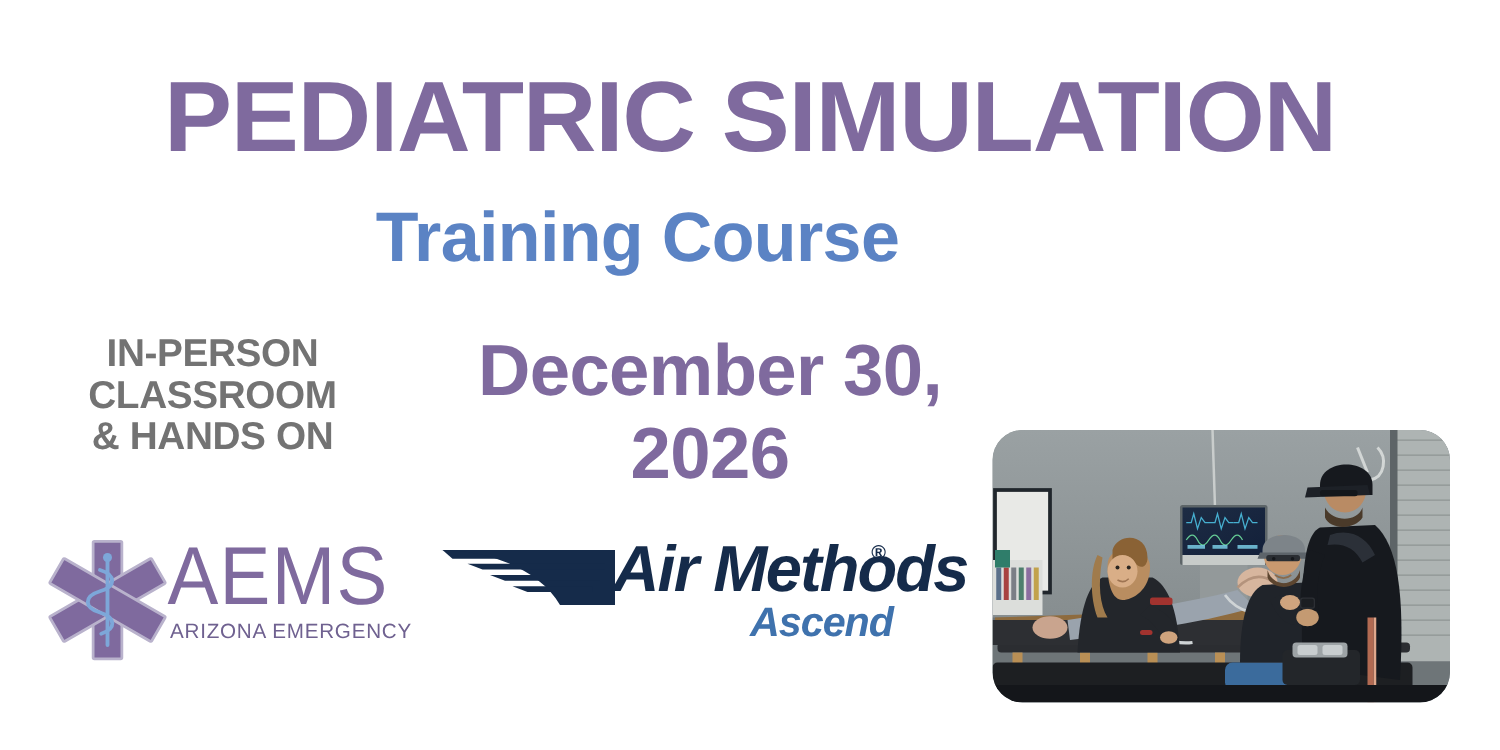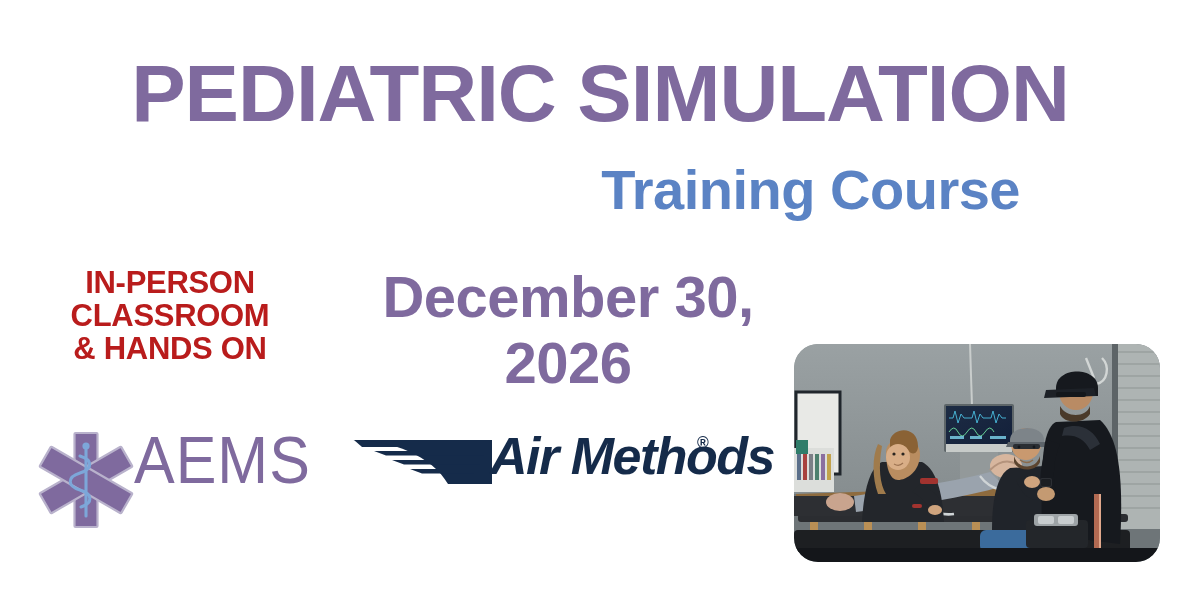--- a/index.html
+++ b/index.html
@@ -19,37 +19,37 @@
     font-family:"Liberation Sans", sans-serif;
     font-weight:bold;
     font-size:80px;
     line-height:84px;
     letter-spacing:-1px;
     color:#7f6a9e;
     transform:scaleX(1.02);
   }
   .subhead{
     position:absolute;left:0;top:158px;width:1020px;
-    text-align:right;
+    text-align:center;
     font-weight:bold;
     font-size:56px;
     line-height:64px;
     color:#5b83c4;
     letter-spacing:-0.5px;
   }
 
   
   .blurb{
     position:absolute;left:36px;top:266px;width:268px;
     text-align:center;
     font-weight:bold;
     font-size:31px;
     line-height:33px;
     letter-spacing:-0.3px;
-    color:#b91c1c;
+    color:#737373;
   }
   .blurb div{white-space:nowrap;}
 
   
   .date{
     position:absolute;left:318px;top:264px;width:500px;
     text-align:center;
     font-weight:bold;
     font-size:58px;
     line-height:66px;
@@ -149,36 +149,38 @@
           <g stroke="#7da7d9" fill="none" stroke-width="3.1" stroke-linecap="round">
             <line x1="0" y1="-33" x2="0" y2="36"></line>
             <path d="M -6 -24 C 7 -20, 7 -11, -6 -7 C -19 -3, -19 6, -6 10 C 7 14, 7 23, -5 27"></path>
           </g>
           <circle cx="0" cy="-34" r="3.6" fill="#7da7d9"></circle>
         </g>
       </svg>
     </div>
     <div class="aems-word">AEMS</div>
     <div class="aems-sub">
+      <div>ARIZONA EMERGENCY</div>
     </div>
   </div>
 
   <div class="am">
     <div class="am-wing">
       <svg viewBox="0 0 140 52" xmlns="http://www.w3.org/2000/svg">
         <path d="M2 6 L138 6 L138 13 L10 13 Z" fill="#152b4a"></path>
         <path d="M0 6 C 40 6, 80 22, 96 50 L 140 50 L 140 6 Z" fill="#152b4a"></path>
         <path d="M22 17 L132 17 L132 21.5 L34 21.5 Z" fill="#152b4a"></path>
         <path d="M40 26 L128 26 L128 30.5 L52 30.5 Z" fill="#152b4a"></path>
         <path d="M58 35 L122 35 L122 39.5 L70 39.5 Z" fill="#152b4a"></path>
         <path d="M0 4 C 52 4, 92 24, 104 51 L 140 51 L 140 4 Z" fill="#152b4a" opacity="0.0"></path>
       </svg>
     </div>
     <div class="am-word">Air Methods</div>
     <div class="am-reg">®</div>
+    <div class="am-ascend">Ascend</div>
   </div>
 
   <div class="photo">
     <svg viewBox="0 0 366 218" xmlns="http://www.w3.org/2000/svg" role="img">
       <defs>
         <linearGradient id="wallg" x1="0" y1="0" x2="0" y2="1">
           <stop offset="0" stop-color="#9aa1a3"></stop>
           <stop offset="1" stop-color="#7e8587"></stop>
         </linearGradient>
         <linearGradient id="monig" x1="0" y1="0" x2="1" y2="1">

